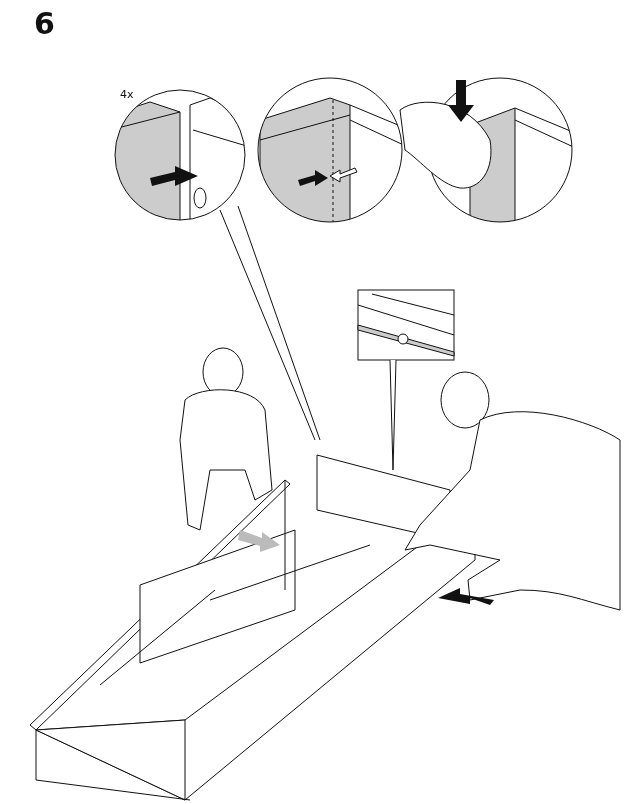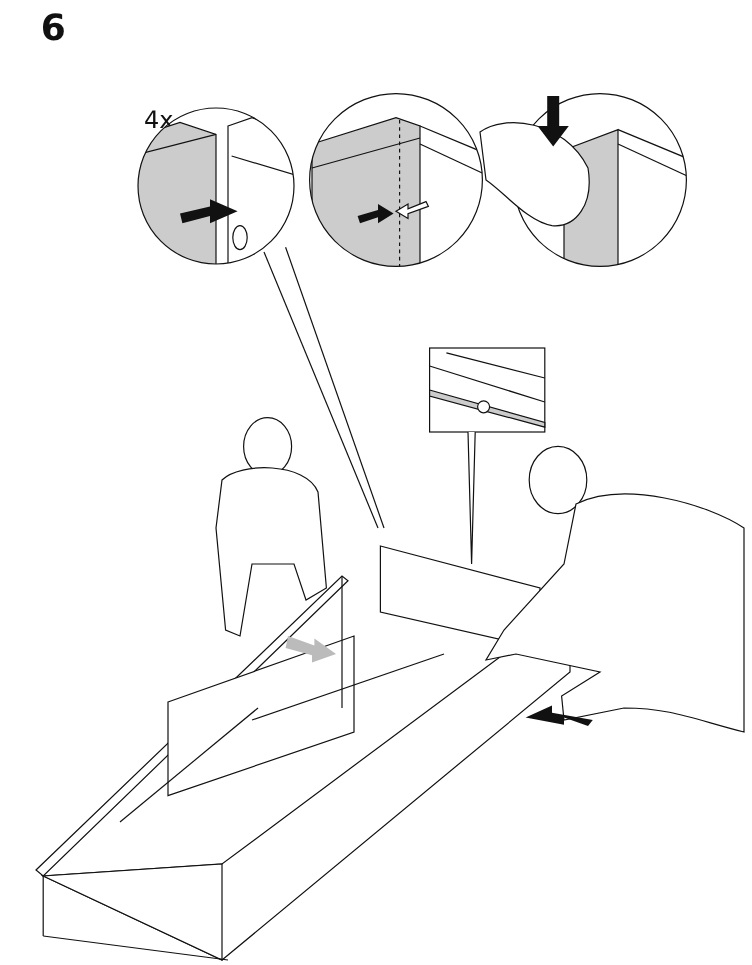--- a/index.html
+++ b/index.html
@@ -1,18 +1,18 @@
 <!DOCTYPE html>
 <html><head>
 <meta charset="utf-8">
 <style>
   html, body { margin:0; padding:0; background:#ffffff; }
   body { width:627px; height:804px; position:relative; overflow:hidden; font-family:"DejaVu Sans", sans-serif; }
   .step-number { position:absolute; left:34px; top:6px; font-size:30px; font-weight:bold; color:#111; }
-  .count-label { position:absolute; left:120px; top:88px; font-size:20px; color:#111; }
+  .count-label { position:absolute; left:120px; top:88px; font-size:11px; color:#111; }
   svg.art { position:absolute; left:0; top:0; }
 </style>
 </head>
 <body>
 
 <div class="step-number">6</div>
 <div class="count-label">4x</div>
 
 <svg class="art" width="627" height="804" viewBox="0 0 627 804">
   <defs>

